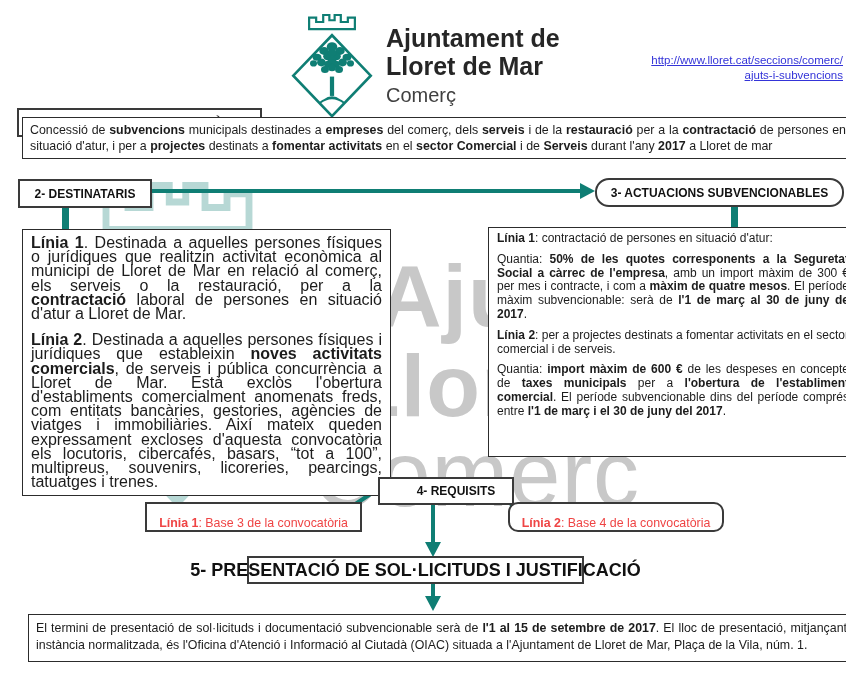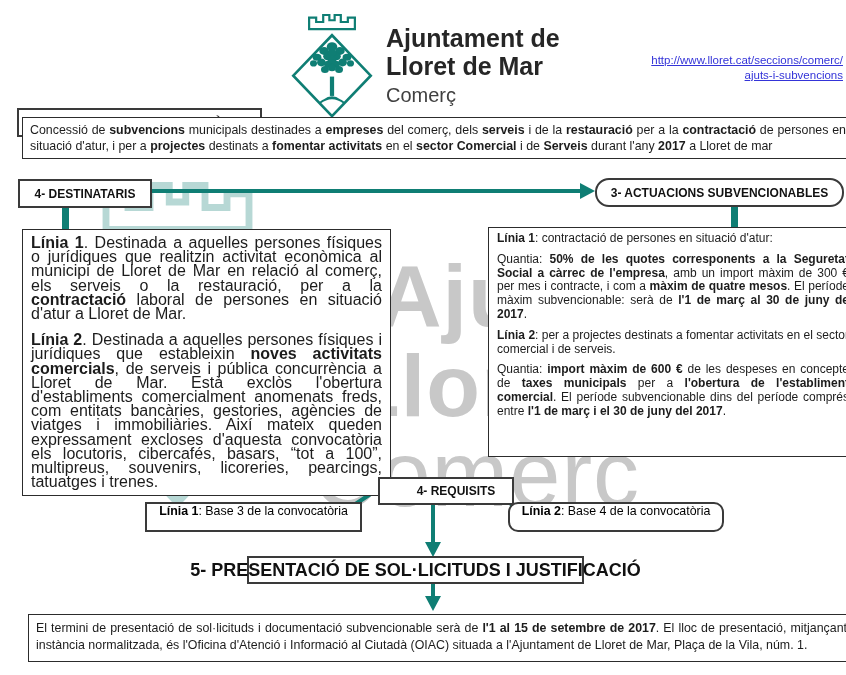--- a/index.html
+++ b/index.html
@@ -32,22 +32,22 @@
   .link-block{position:absolute;left:595px;top:53px;width:248px;text-align:right;z-index:2;}
   .link-block a{font-size:11.5px;line-height:15px;color:var(--link-blue);text-decoration:underline;display:block;}
   
   .label-box{
     position:absolute;background:#fff;border:2px solid #3a3a3a;z-index:2;
     display:flex;align-items:center;justify-content:center;
     font-weight:bold;font-size:12px;color:#111;white-space:nowrap;
   }
   .small-box{
     position:absolute;background:#fff;border:2px solid #3a3a3a;z-index:2;
-    display:flex;align-items:flex-start;justify-content:center;
-    font-size:12.4px;color:#000000;white-space:nowrap;
+    display:flex;align-items:flex-end;justify-content:center;
+    font-size:12.4px;color:#ef4444;white-space:nowrap;
   }
   .content-box{
     position:absolute;background:#fff;border:1.5px solid #2c2c2c;z-index:2;
     text-align:justify;color:#1c1c1c;
   }
   .box-objecte{left:22px;top:117px;width:816px;min-height:32px;font-size:12.4px;line-height:16px;padding:4px 7px;}
   .box-step1{left:17px;top:86px;width:241px;height:25px;margin-top:22px;}
   .box-step2{left:18px;top:179px;width:130px;height:25px;}
   .box-step3{left:595px;top:178px;width:245px;height:25px;border-radius:14px;}
   .box-destinataris{left:22px;top:229px;width:351px;min-height:218px;font-size:16px;line-height:14.2px;padding:6px 8px;}
@@ -125,21 +125,21 @@
       <span style="display:block;">http://www.lloret.cat/seccions/comerc/</span>
       <span style="display:block;">ajuts-i-subvencions</span>
     </a>
   </div>
 
   <div class="label-box box-step1">1-OBJECTE DE LA CONVOCATÒRIA</div>
   <div class="content-box box-objecte">
     <p><span>Concessió de </span><b>subvencions</b><span> municipals destinades a </span><b>empreses</b><span> del comerç, dels </span><b>serveis</b><span> i de la </span><b>restauració</b><span> per a la </span><b>contractació</b><span> de persones en situació d'atur, i per a </span><b>projectes</b><span> destinats a </span><b>fomentar activitats</b><span> en el </span><b>sector Comercial</b><span> i de </span><b>Serveis</b><span> durant l'any </span><b>2017</b><span> a Lloret de mar</span></p>
   </div>
 
-  <div class="label-box box-step2">4- DESTINATARIS</div>
+  <div class="label-box box-step2">2- DESTINATARIS</div>
   <div class="label-box box-step3">3- ACTUACIONS SUBVENCIONABLES</div>
 
   <div class="content-box box-destinataris">
     <p><b>Línia 1</b><span>. Destinada a aquelles persones físiques o jurídiques que realitzin activitat econòmica al municipi de Lloret de Mar en relació al comerç, els serveis o la restauració, per a la </span><b>contractació</b><span> laboral de persones en situació d'atur a Lloret de Mar.</span></p>
     <p><b>Línia 2</b><span>. Destinada a aquelles persones físiques i jurídiques que estableixin </span><b>noves activitats comercials</b><span>, de serveis i pública concurrència a Lloret de Mar. Està exclòs l'obertura d'establiments comercialment anomenats freds, com entitats bancàries, gestories, agències de viatges i immobiliàries. Així mateix queden expressament excloses d'aquesta convocatòria els locutoris, cibercafés, basars, “tot a 100”, multipreus, souvenirs, licoreries, pearcings, tatuatges i trenes.</span></p>
   </div>
 
   <div class="content-box box-actuacions">
     <p><b>Línia 1</b><span>: contractació de persones en situació d'atur:</span></p>
     <p><span>Quantia: </span><b>50% de les quotes corresponents a la Seguretat Social a càrrec de l'empresa</b><span>, amb un import màxim de 300 € per mes i contracte, i com a </span><b>màxim de quatre mesos</b><span>. El període màxim subvencionable: serà de </span><b>l'1 de març al 30 de juny de 2017</b><span>.</span></p>

